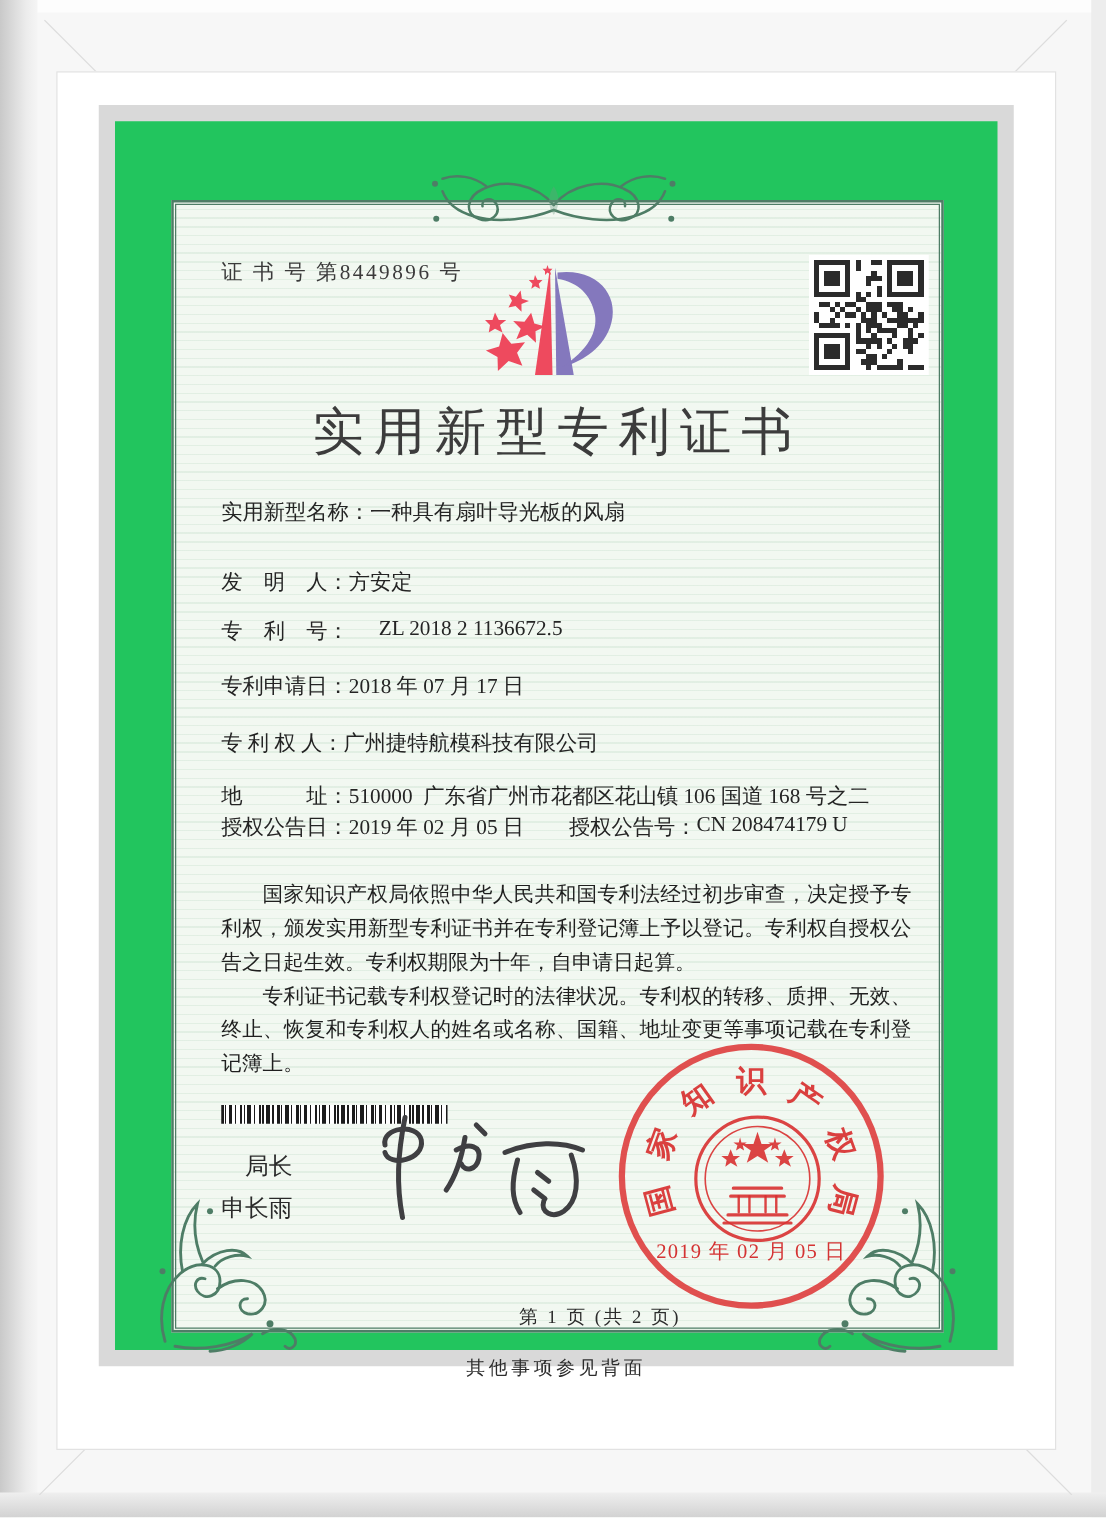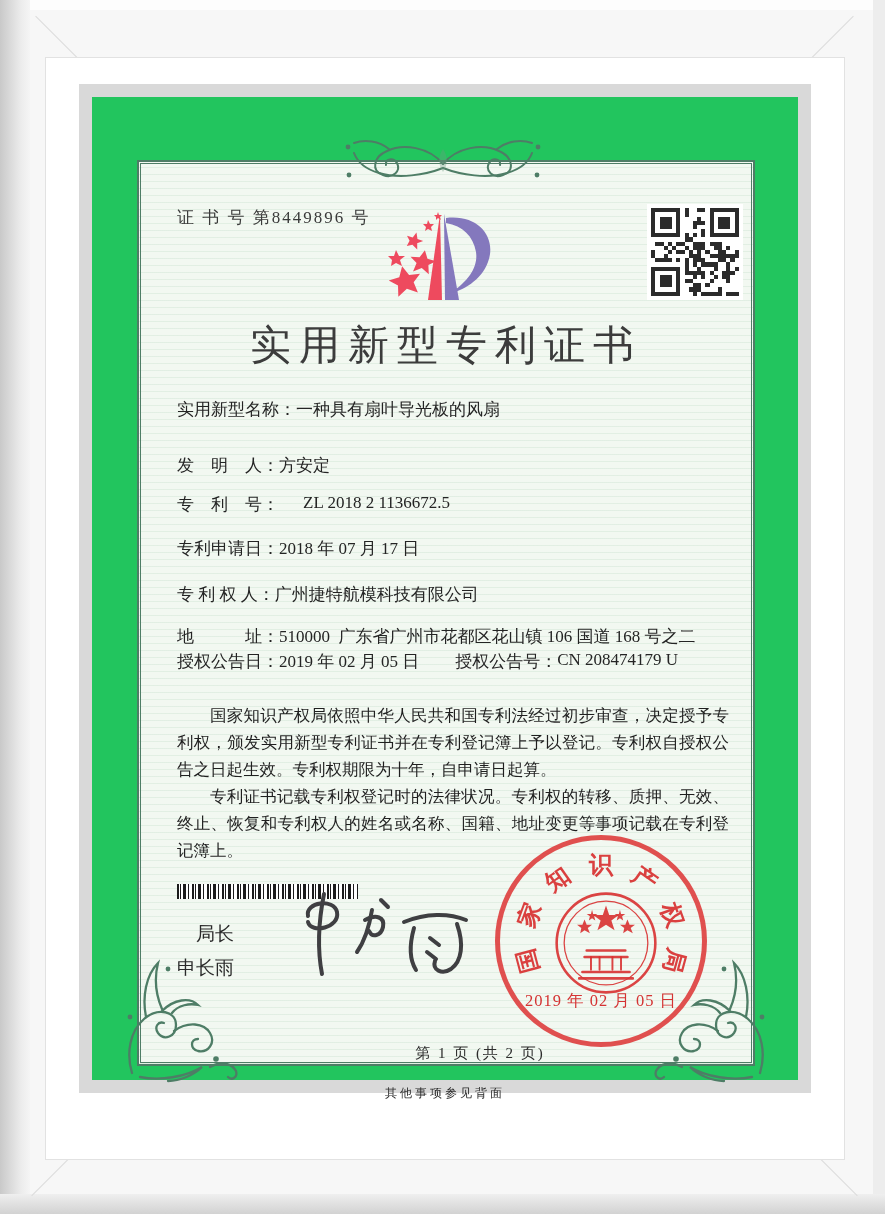--- a/index.html
+++ b/index.html
@@ -74,21 +74,21 @@
           border:5px solid rgba(221,56,56,0.88); }
   .seal-ch { position:absolute; left:50%; top:50%; font-size:24px; font-weight:700;
              color:rgba(216,48,48,0.92); transform-origin:center; }
   .emblem { position:absolute; left:52px; top:44px; width:108px; height:118px; }
   .seal-date { position:absolute; left:0; top:150px; width:100%; text-align:center;
                font-size:16.5px; color:rgba(210,40,40,0.95); letter-spacing:1px; white-space:pre; }
 
   .page-footer { left:0; top:882px; width:100%; text-align:center; font-size:15px;
                  color:#2c2c2c; letter-spacing:2px;margin-left:34px; }
   .back-note { position:absolute; left:0; top:988px; width:100%; text-align:center;
-               font-size:12px; color:#2c2c2c; letter-spacing:3px; }
+               font-size:15px; color:#2c2c2c; letter-spacing:3px; }
 
   .orn { position:absolute; }
   .orn-top { left:198px; top:-27px; width:212px; height:54px; }
   .orn-bl  { left:-17px; top:797px; width:132px; height:124px; }
   .orn-br  { right:-17px; top:797px; width:132px; height:124px; transform:scaleX(-1); }
 </style>
 </head>
 <body>
 
 <div class="photo">

